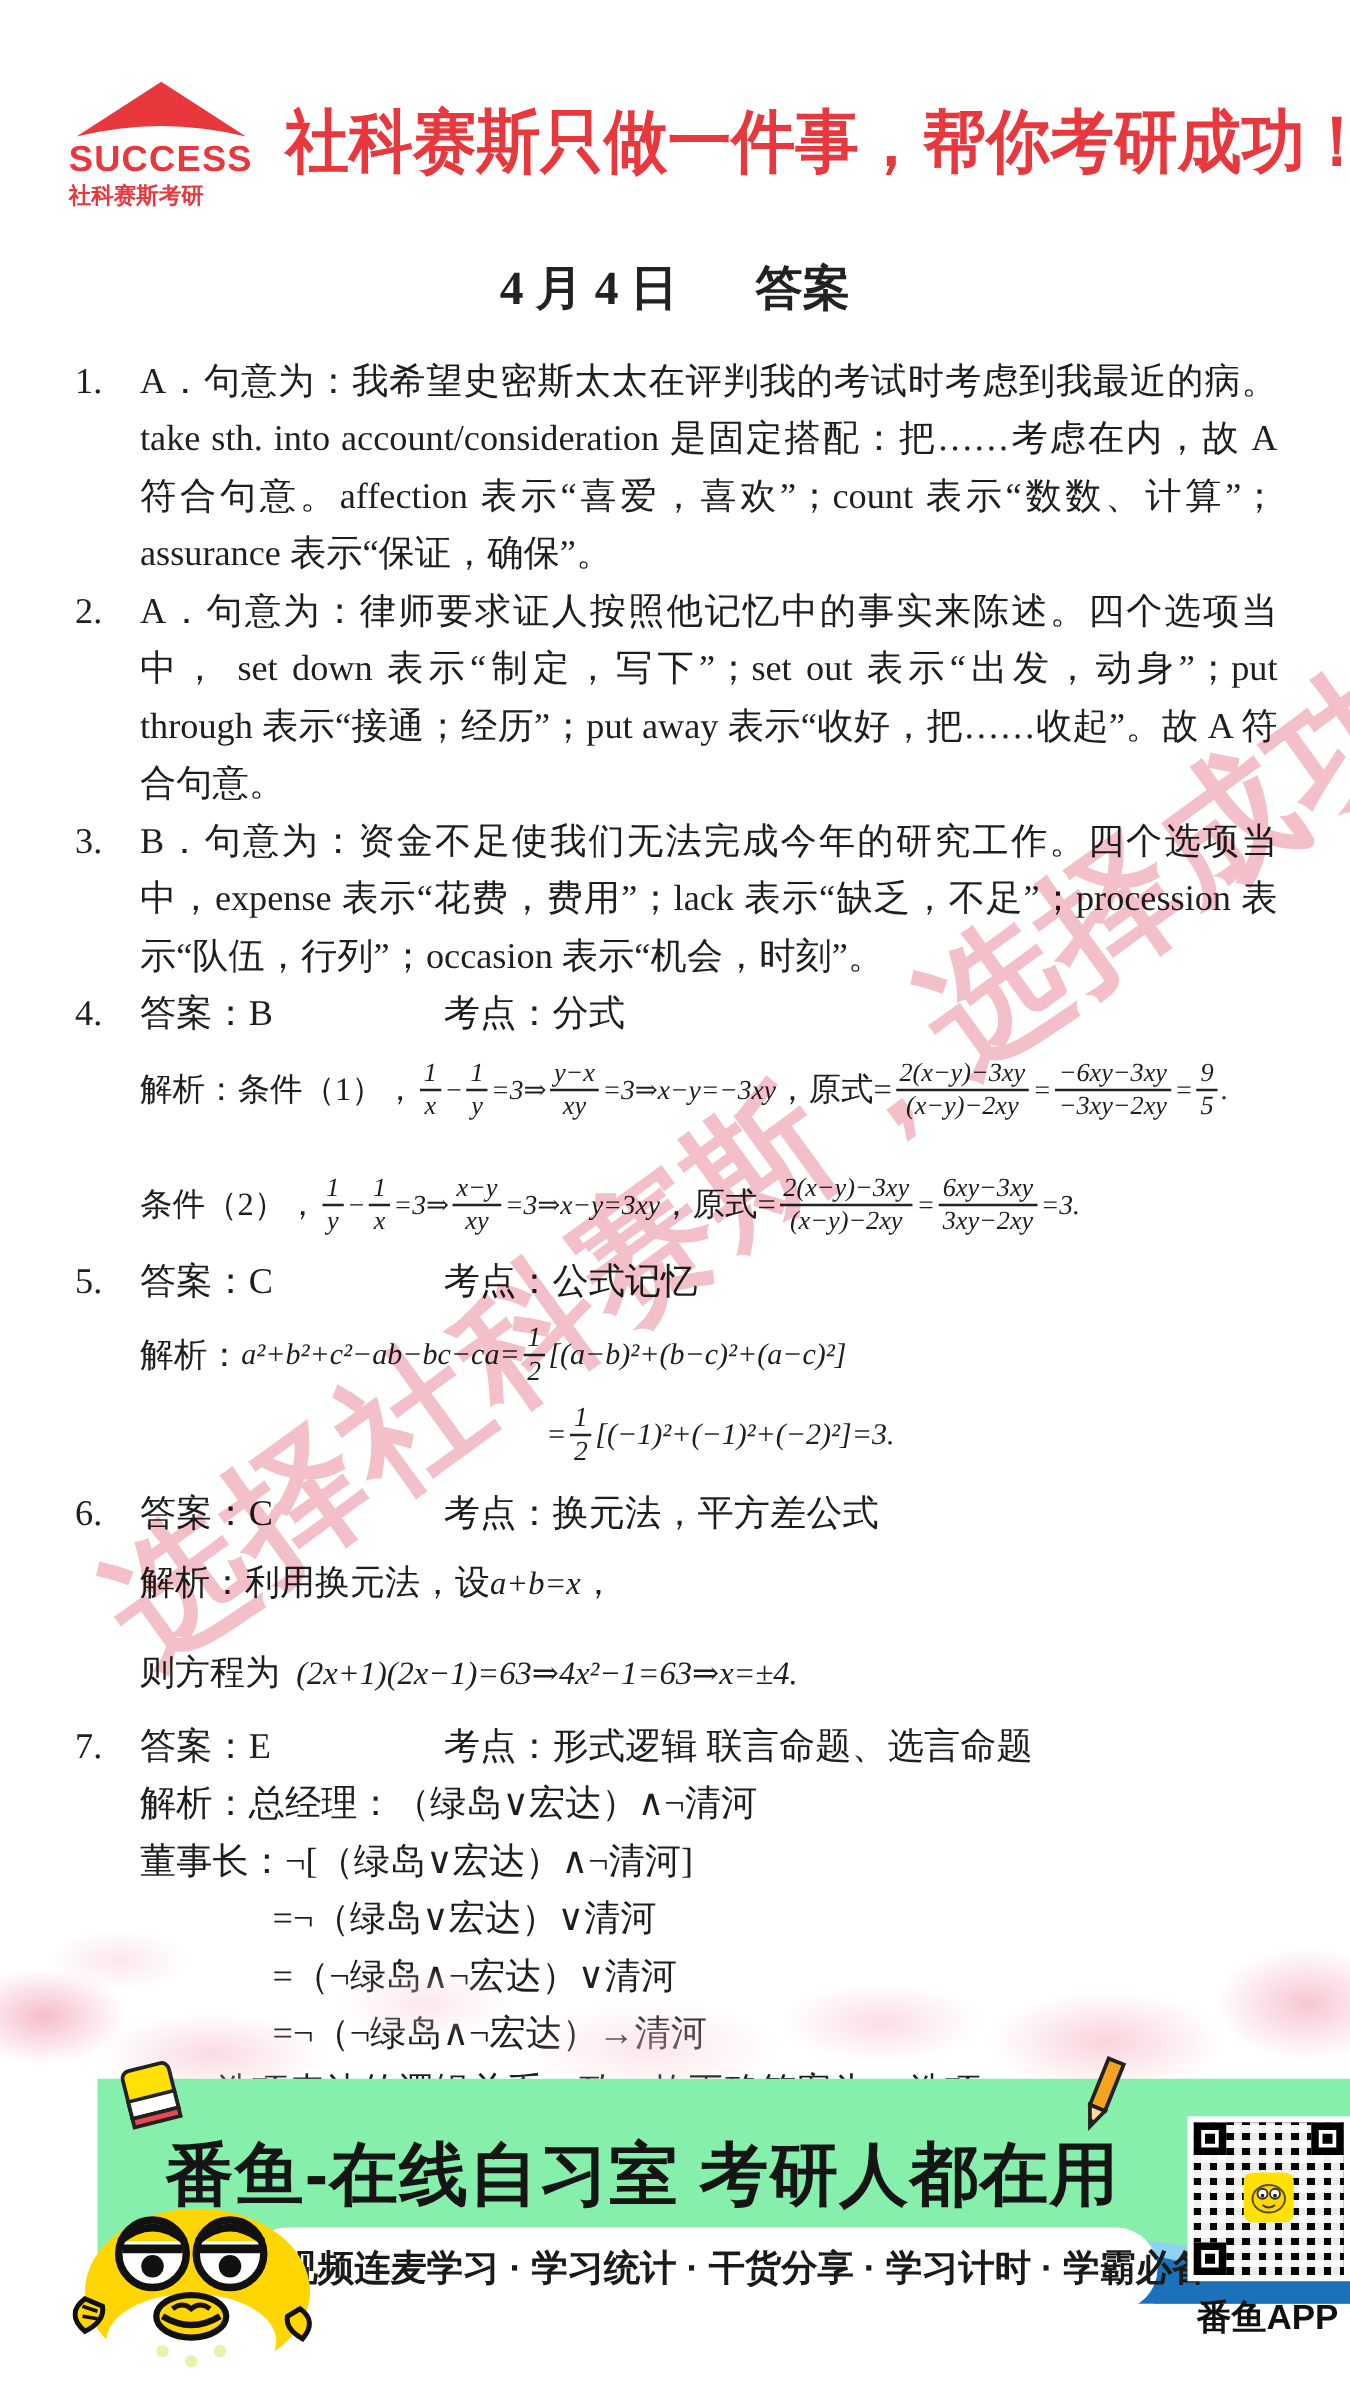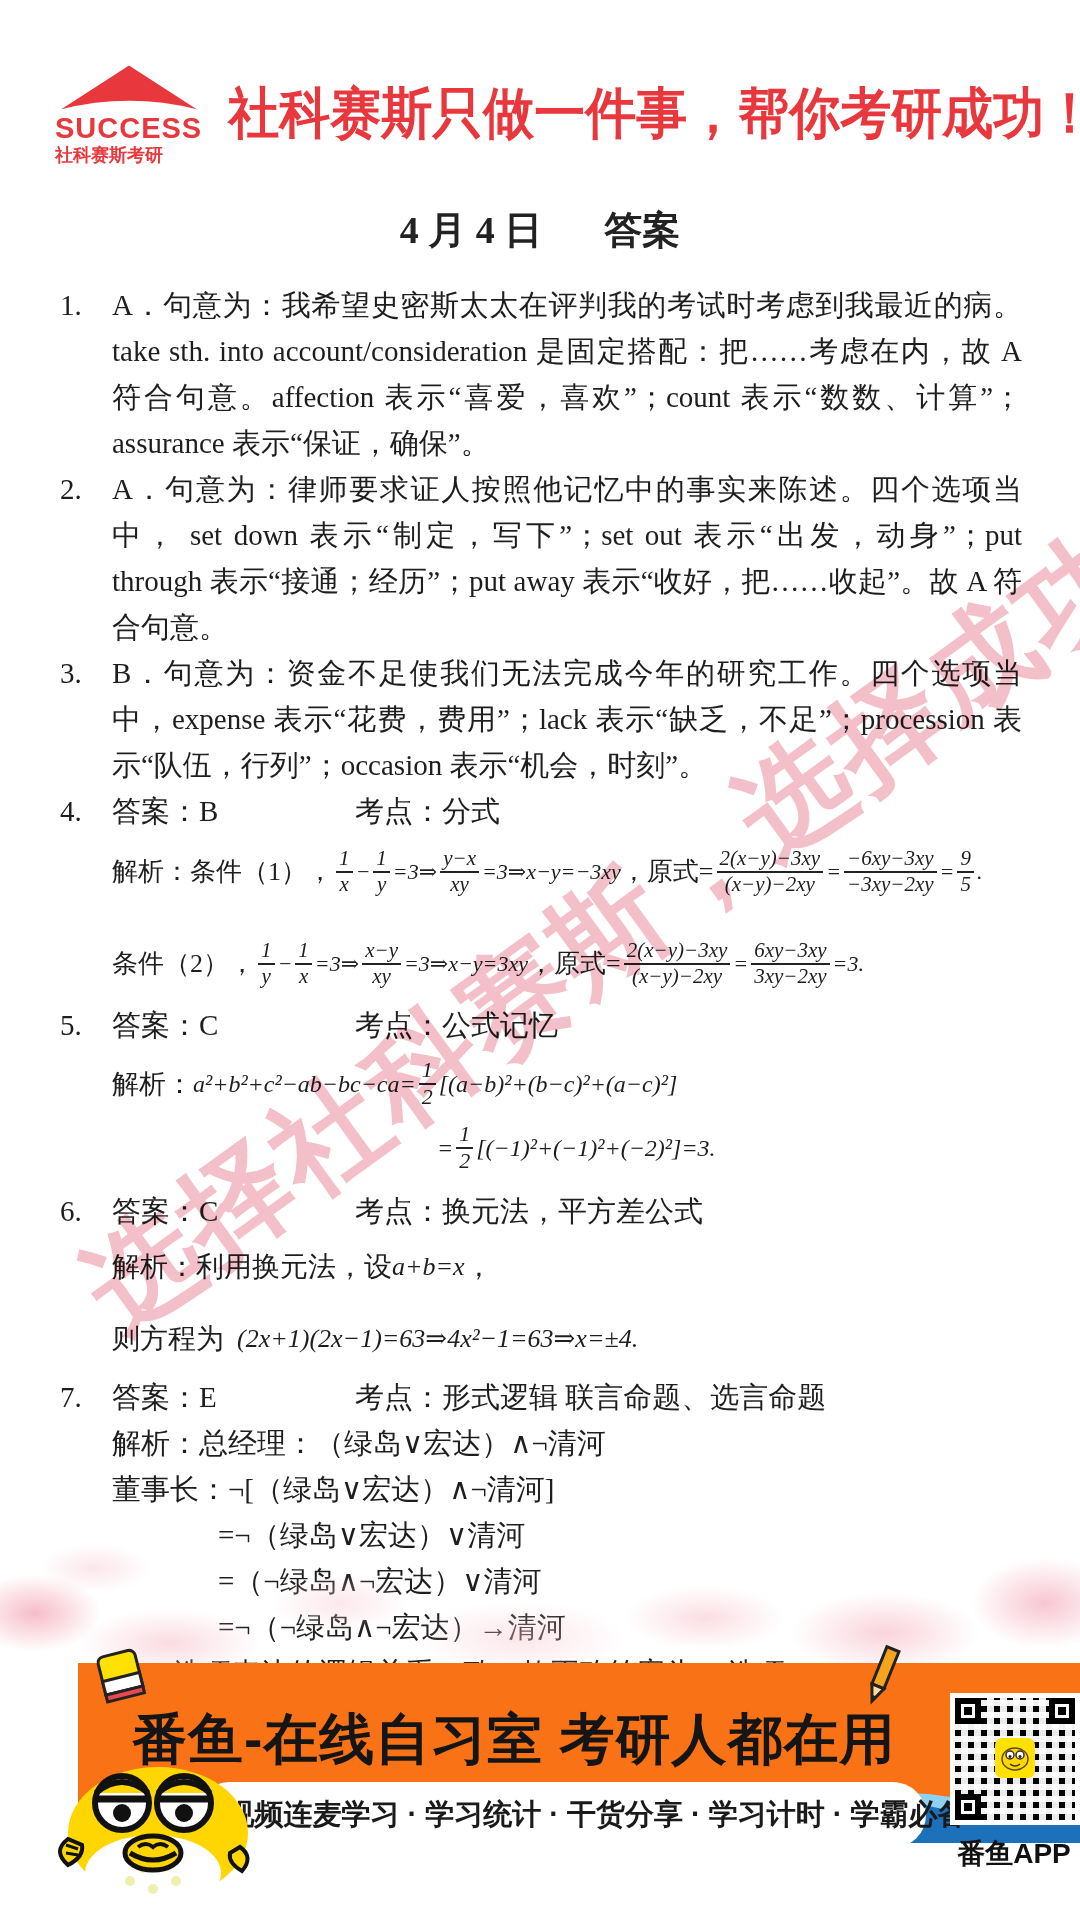--- a/index.html
+++ b/index.html
@@ -5,21 +5,21 @@
   html,body{margin:0;padding:0;background:#e9e9e9;}
   .page{position:relative;width:1080px;height:1905px;margin:0 auto;background:#ffffff;overflow:hidden;
         font-family:"Liberation Serif","DejaVu Serif",serif;color:#1e1e1e;}
 
   
   .header{position:absolute;left:55px;top:58px;right:40px;height:112px;display:flex;align-items:center;}
   .logo{width:168px;line-height:1;}
   .logo svg{display:block;margin:0 auto 2px auto;}
   .logo-success{font-family:"Liberation Sans","DejaVu Sans",sans-serif;font-weight:bold;
                 font-size:29px;color:#e8383d;letter-spacing:1px;}
-  .logo-sub{font-family:Liberation Mono, monospace;font-weight:bold;
+  .logo-sub{font-family:Liberation Sans, sans-serif;font-weight:bold;
             font-size:18px;color:#e8383d;margin-top:4px;}
   .hdr-divider{width:3px;height:92px;background:#f0b4b6;margin:0 14px 0 12px;}
   .slogan{font-family:"Liberation Sans","DejaVu Sans",sans-serif;font-weight:900;
           font-size:51px;color:#e8383d;letter-spacing:0px;white-space:nowrap;
           transform:scaleY(1.08);}
 
   
   .doc-title{position:absolute;top:205px;left:0;width:100%;text-align:center;
              font-size:38px;font-weight:bold;color:#222;}
   .doc-title .gap{display:inline-block;width:62px;}
@@ -66,21 +66,21 @@
       radial-gradient(ellipse 95px 55px at 35px 75px,  rgba(243,160,178,.70), transparent 70%),
       radial-gradient(ellipse 130px 48px at 170px 105px, rgba(246,190,202,.55), transparent 70%),
       radial-gradient(ellipse 100px 42px at 340px 65px, rgba(248,203,212,.45), transparent 70%),
       radial-gradient(ellipse 150px 52px at 520px 100px, rgba(247,196,206,.42), transparent 70%),
       radial-gradient(ellipse 115px 46px at 705px 80px, rgba(246,186,198,.48), transparent 70%),
       radial-gradient(ellipse 135px 58px at 885px 95px, rgba(245,176,190,.55), transparent 70%),
       radial-gradient(ellipse 105px 65px at 1045px 65px, rgba(243,163,182,.62), transparent 70%),
       radial-gradient(ellipse 80px 35px at 95px 30px,  rgba(247,200,210,.45), transparent 70%);}
 
   
-  .banner{position:absolute;left:78px;top:1663px;width:1002px;height:180px;background:#f97316;}
+  .banner{position:absolute;left:78px;top:1663px;width:1002px;height:180px;background:#86efac;}
   .banner-title{position:absolute;left:54px;top:40px;width:900px;
                 font-family:"Liberation Sans","DejaVu Sans",sans-serif;font-weight:900;
                 font-size:55px;color:#151515;letter-spacing:1px;white-space:nowrap;}
   .pill{position:absolute;left:118px;top:119px;width:730px;height:66px;background:#ffffff;
         border-radius:34px;display:flex;align-items:center;justify-content:center;z-index:2;}
   .pill-text{font-family:"Liberation Sans","DejaVu Sans",sans-serif;font-weight:bold;
              font-size:29px;color:#1a1a1a;padding-left:70px;white-space:nowrap;}
   .waves{position:absolute;left:0;bottom:0;width:1002px;height:88px;z-index:1;}
   .fish{position:absolute;left:-20px;top:98px;z-index:3;}
   .eraser{position:absolute;left:18px;top:-14px;z-index:3;}

